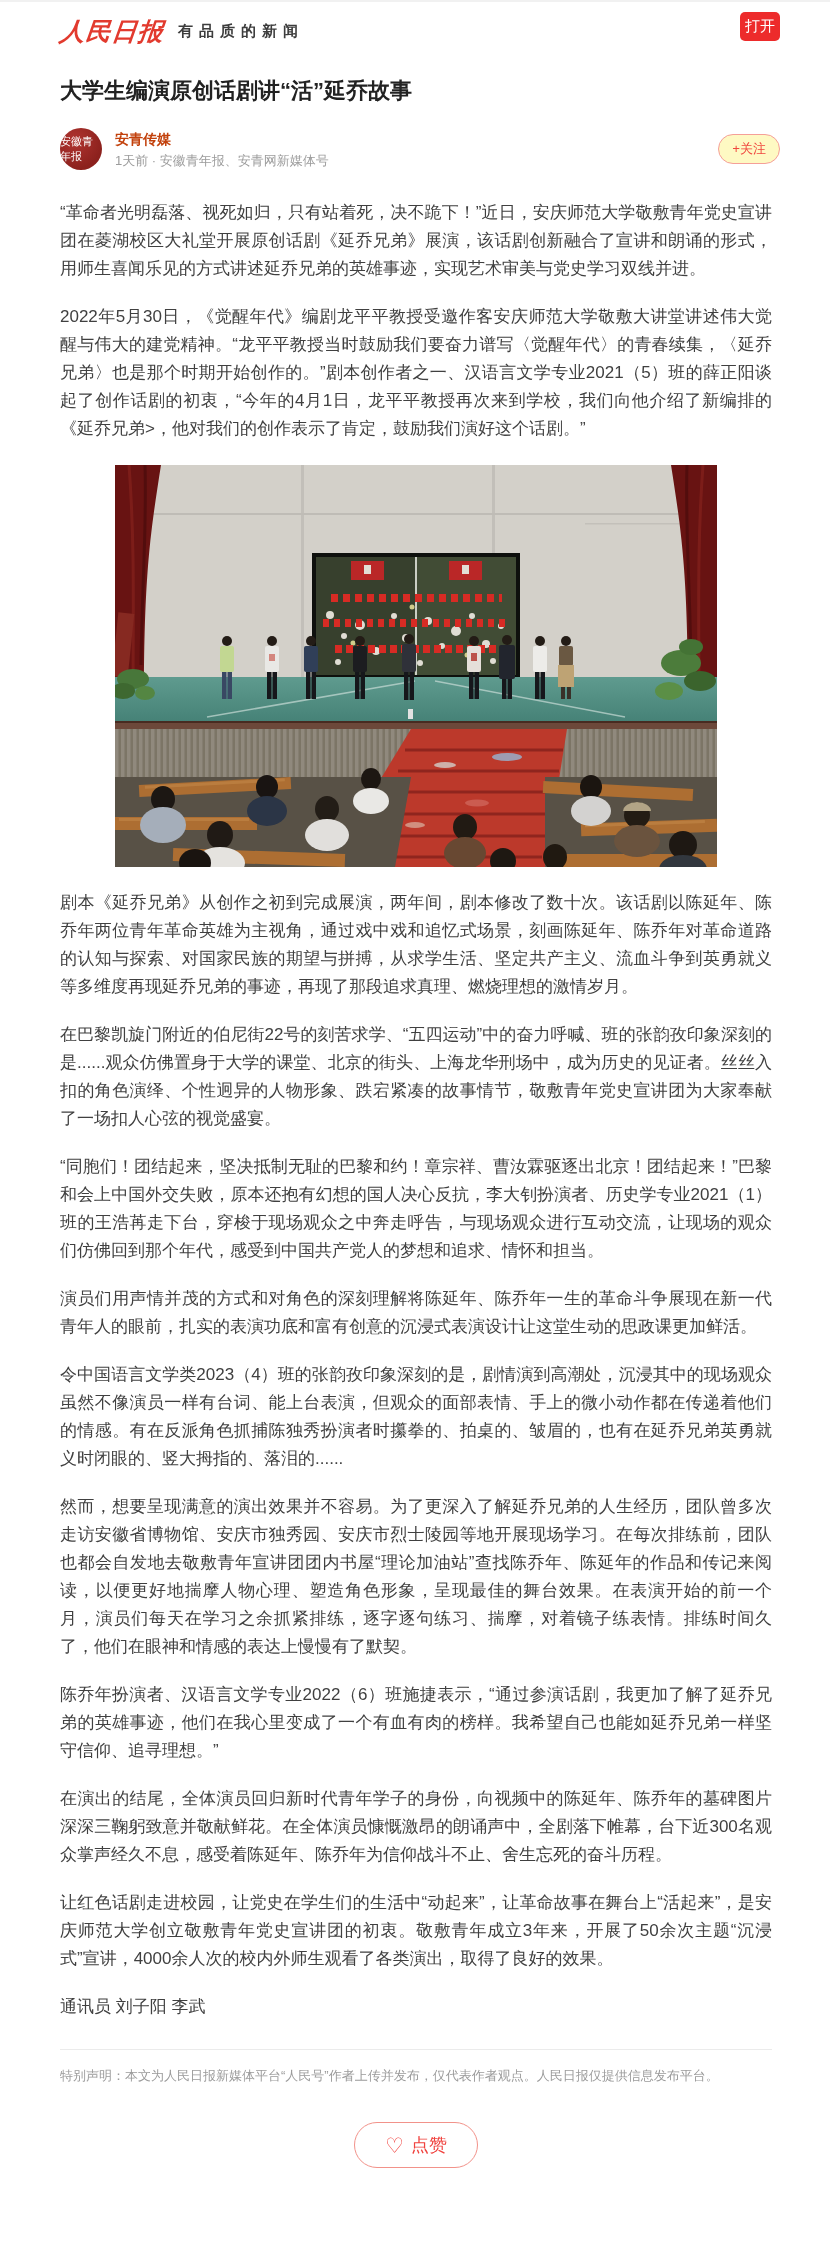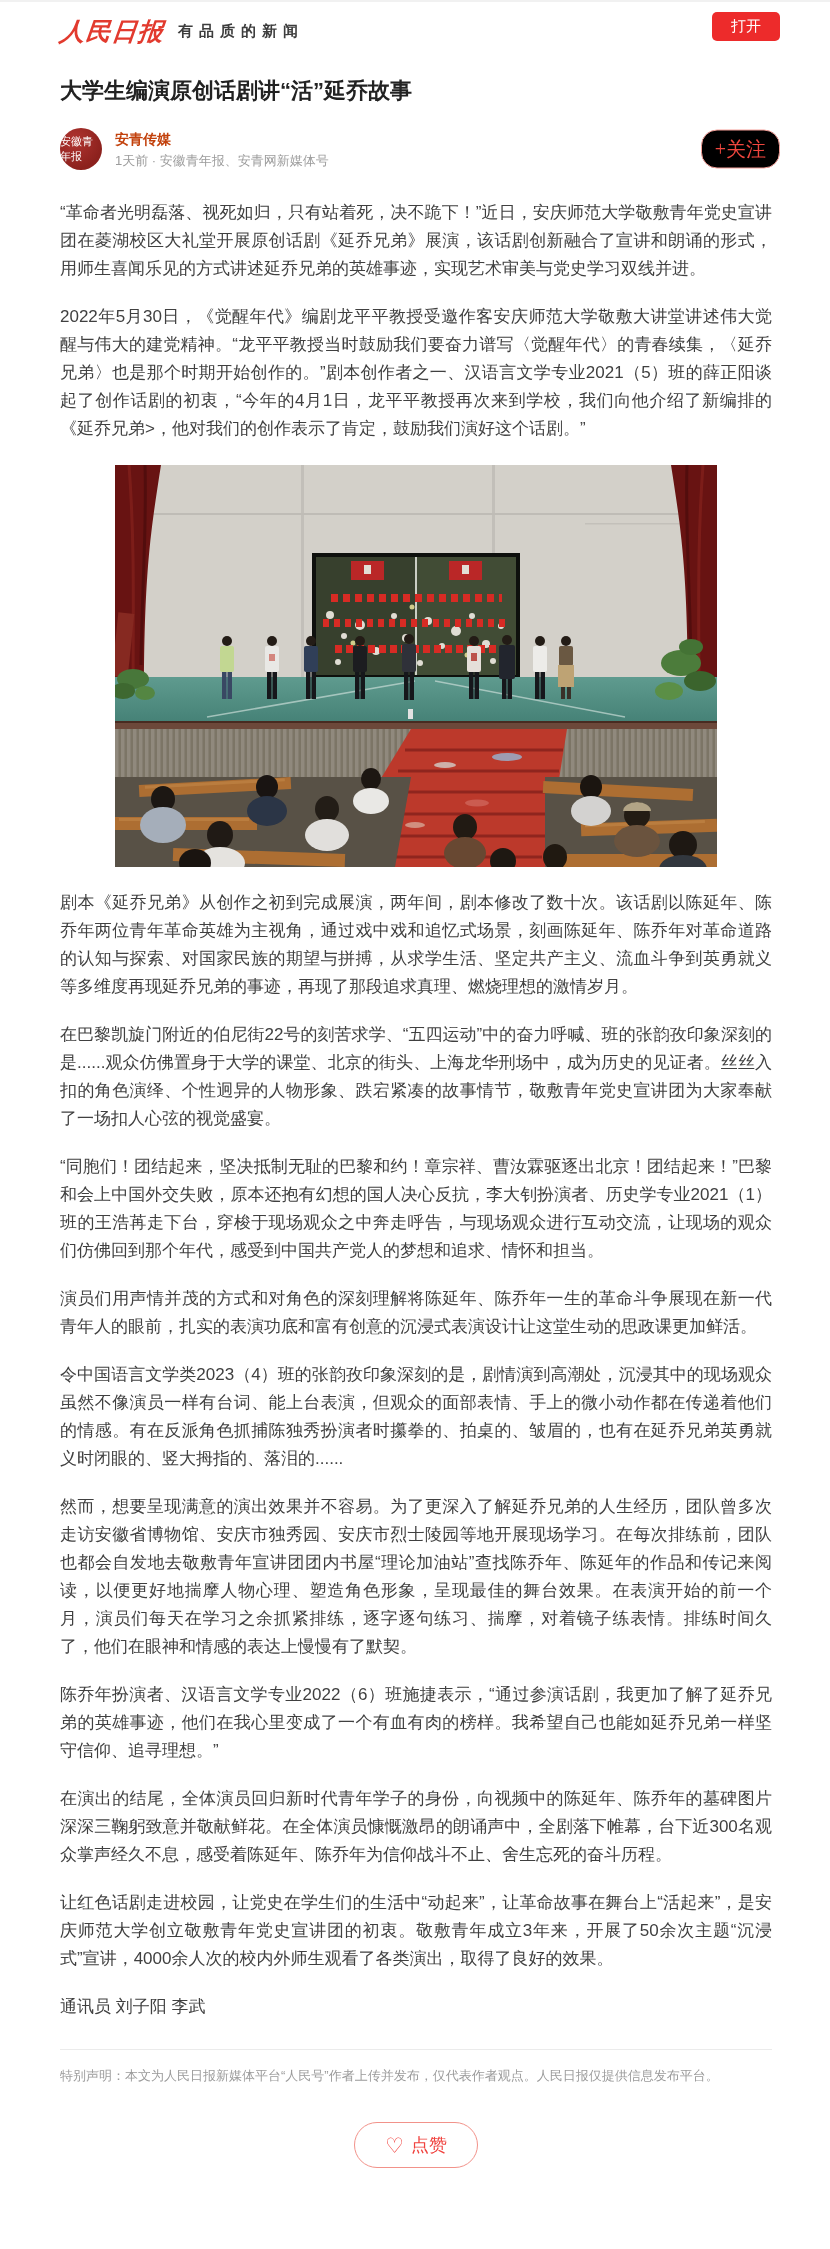--- a/index.html
+++ b/index.html
@@ -15,40 +15,40 @@
     display:inline-block;font-family:"DejaVu Serif","Liberation Serif",serif;
     font-style:italic;font-weight:bold;font-size:25px;color:#e23a2e;
     letter-spacing:1px;transform:skewX(-6deg);vertical-align:middle;
   }
   .tagline{
     display:inline-block;margin-left:14px;font-size:15px;color:#3d3d3d;
     letter-spacing:6px;vertical-align:middle;font-weight:bold;
   }
   .open-btn{
     position:absolute;top:10px;right:-8px;background:#ed2b2b;color:#fff;
-    border:none;border-radius:5px;font-size:15px;padding:5px 19px;cursor:pointer;
+    border:none;border-radius:5px;font-size:15px;padding:5px 5px;cursor:pointer;
     font-family:inherit;
   }
   
   h1.page-title{font-size:22px;line-height:30px;color:#222;margin:25px 0 0;font-weight:700;}
   .author-row{position:relative;margin-top:21px;display:flex;align-items:center;min-height:44px;}
   .avatar{
     width:42px;height:42px;border-radius:50%;flex:0 0 42px;
     background:radial-gradient(circle at 35% 30%, #b03430, #8c211d 70%);
     color:#fff;display:flex;align-items:center;justify-content:center;
     font-size:11px;letter-spacing:0;overflow:hidden;cursor:pointer;
     font-family:Liberation Serif, serif;
   }
   .author-texts{margin-left:13px;}
   .author-name{font-size:14px;color:#c2410c;font-weight:700;line-height:18px;cursor:pointer;}
   .author-meta{font-size:13px;color:#9c9c9c;margin-top:5px;line-height:15px;}
   .follow-btn{
     position:absolute;right:-8px;top:50%;transform:translateY(-50%);
-    background:#000000;border:1px solid #f59f98;color:#f0463e;border-radius:16px;
-    font-size:20px;padding:5px 13px;cursor:pointer;font-family:Liberation Serif, serif;
+    background:#fef9c3;border:1px solid #f59f98;color:#f0463e;border-radius:16px;
+    font-size:13px;padding:5px 13px;cursor:pointer;font-family:Liberation Mono, monospace;
   }
   
   article{margin-top:28px;}
   article p{
     font-size:17px;line-height:28px;color:#404040;margin:20px 0;
     text-align:justify;
   }
   figure.article-figure{margin:22px auto;width:602px;height:402px;cursor:pointer;}
   figure.article-figure svg{display:block;width:602px;height:402px;}
   

